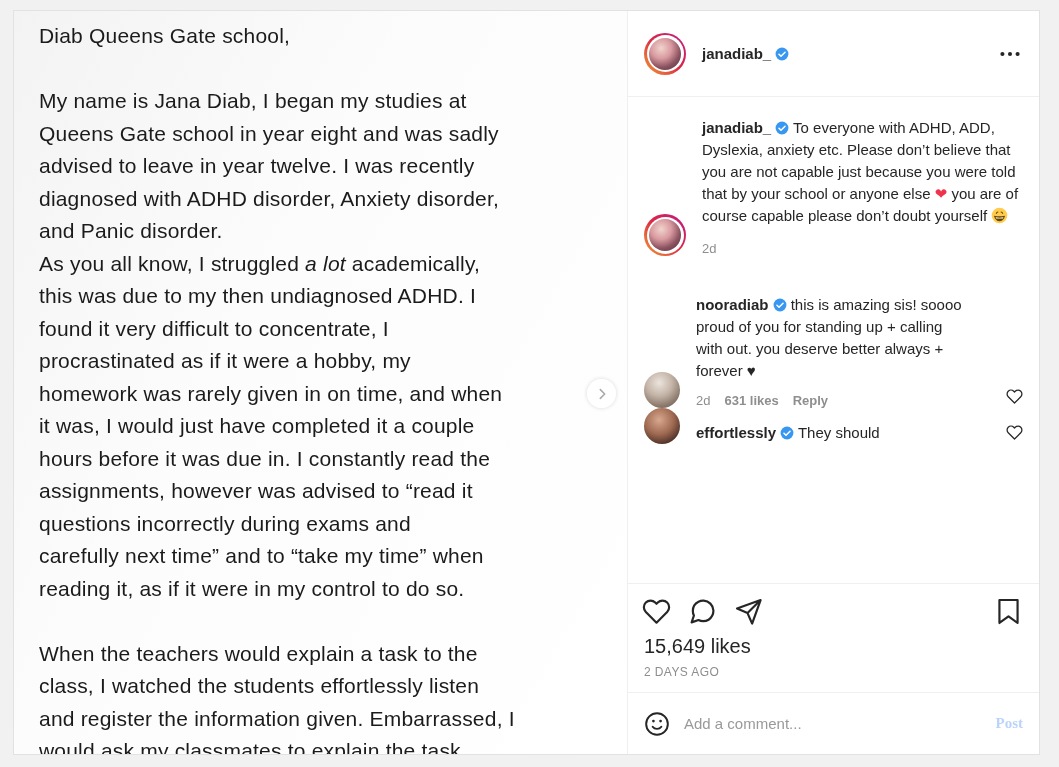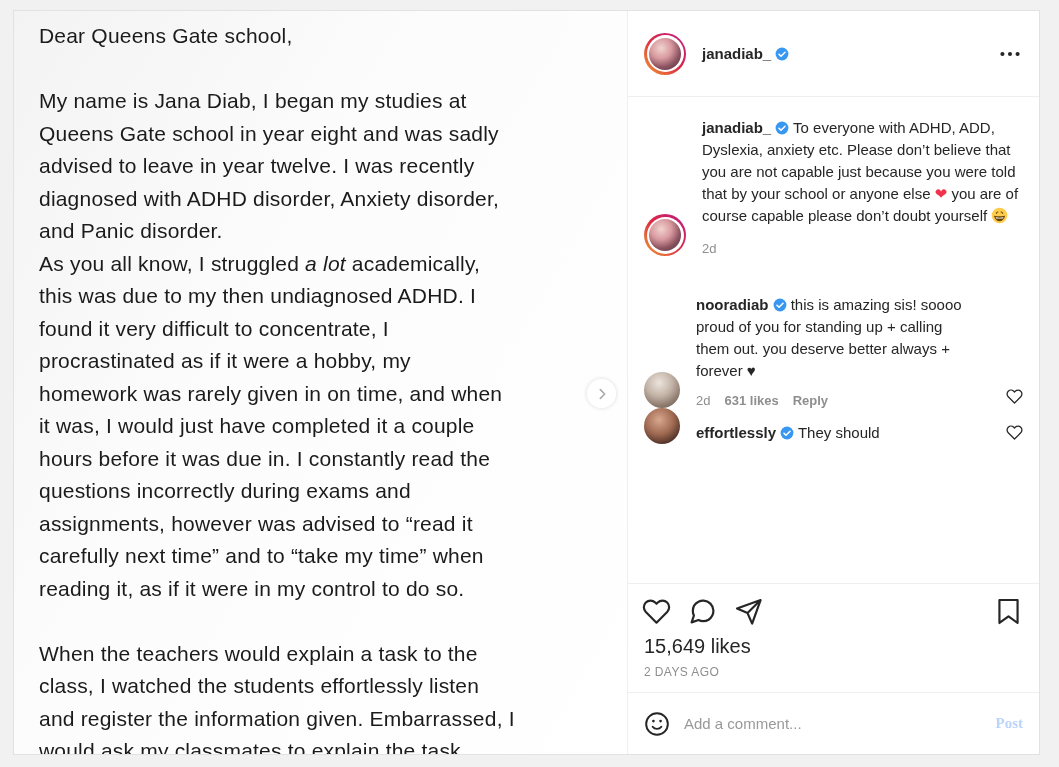--- a/index.html
+++ b/index.html
@@ -160,37 +160,37 @@
       <circle cx="19" cy="12" r="1.9" fill="currentColor"></circle>
     </symbol>
   </defs>
 </svg>
 
 <div class="card">
 
   <div class="media">
     <div class="letter" id="letter">
         <div class="letter-para">
-          <div class="letter-line">Dear Queens Gate school,</div>
+          <div class="letter-line">Diab Queens Gate school,</div>
         </div>
         <div class="letter-para">
           <div class="letter-line">My name is Jana Diab, I began my studies at</div>
           <div class="letter-line">Queens Gate school in year eight and was sadly</div>
           <div class="letter-line">advised to leave in year twelve. I was recently</div>
           <div class="letter-line">diagnosed with ADHD disorder, Anxiety disorder,</div>
           <div class="letter-line">and Panic disorder.</div>
           <div class="letter-line">As you all know, I struggled <i>a lot</i> academically,</div>
           <div class="letter-line">this was due to my then undiagnosed ADHD. I</div>
           <div class="letter-line">found it very difficult to concentrate, I</div>
           <div class="letter-line">procrastinated as if it were a hobby, my</div>
           <div class="letter-line">homework was rarely given in on time, and when</div>
           <div class="letter-line">it was, I would just have completed it a couple</div>
           <div class="letter-line">hours before it was due in. I constantly read the</div>
+          <div class="letter-line">assignments, however was advised to “read it</div>
           <div class="letter-line">questions incorrectly during exams and</div>
-          <div class="letter-line">assignments, however was advised to “read it</div>
           <div class="letter-line">carefully next time” and to “take my time” when</div>
           <div class="letter-line">reading it, as if it were in my control to do so.</div>
         </div>
         <div class="letter-para">
           <div class="letter-line">When the teachers would explain a task to the</div>
           <div class="letter-line">class, I watched the students effortlessly listen</div>
           <div class="letter-line">and register the information given. Embarrassed, I</div>
           <div class="letter-line">would ask my classmates to explain the task</div>
         </div>
       </div>
@@ -244,21 +244,21 @@
         </div>
       </div>
 
       <div class="row comment-row">
         <div class="avatar plain av-noor"></div>
         <div class="text-col">
           <div class="body-text">
             <span class="username">nooradiab</span><svg class="vbadge">
                 <use href="#ic-badge"></use>
               </svg>
-            <span>this is amazing sis! soooo proud of you for standing up + calling them out. you deserve better always + forever ♥</span>
+            <span>this is amazing sis! soooo proud of you for standing up + calling with out. you deserve better always + forever ♥</span>
           </div>
           <div class="meta-row">
             <span class="ts">2d</span>
             <span class="likes-count">631 likes</span>
             <span class="reply">Reply</span>
           </div>
         </div>
         <button class="like-heart">
           <svg width="17" height="17">
               <use href="#ic-heart"></use>

